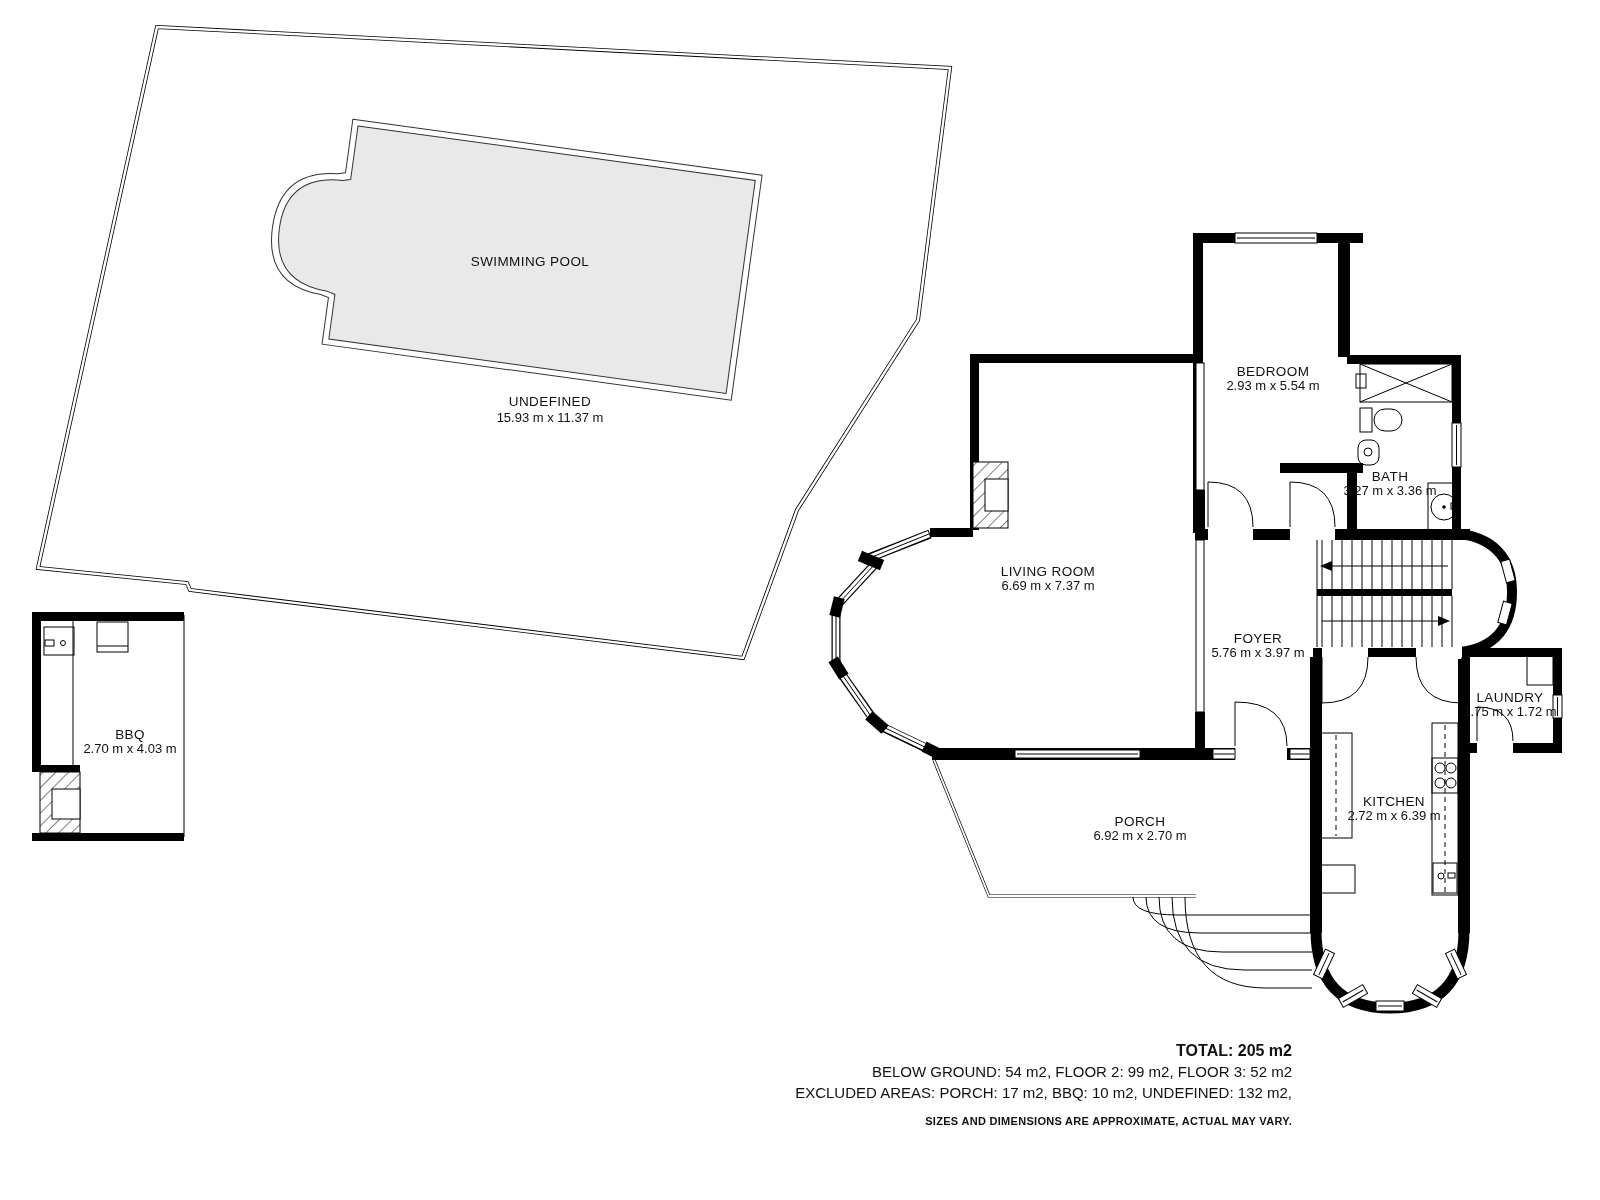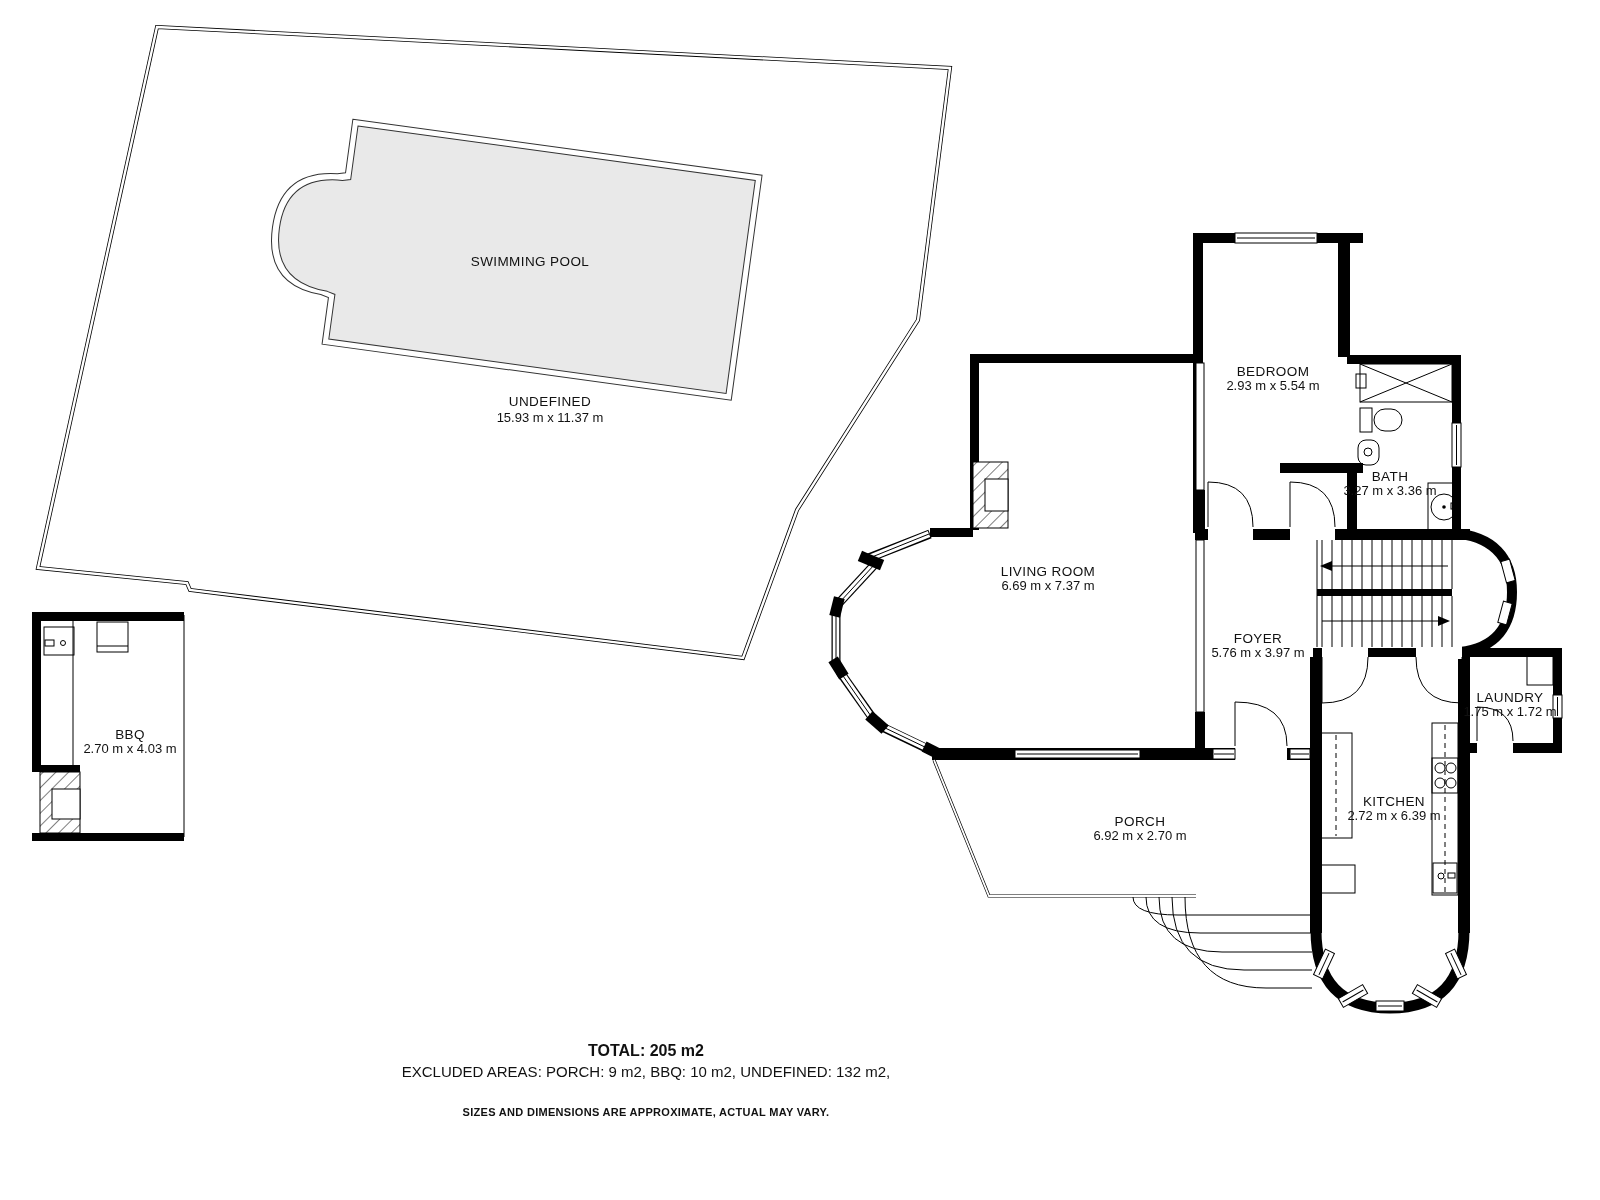--- a/index.html
+++ b/index.html
@@ -13,24 +13,24 @@
   .wall{fill:#000;stroke:none;}
   .bnd-outer{fill:none;stroke:#000;stroke-width:4;stroke-linejoin:miter;}
   .bnd-inner{fill:none;stroke:#fff;stroke-width:2.4;stroke-linejoin:miter;}
   .dbl-outer{fill:none;stroke:#000;stroke-width:3.2;}
   .dbl-inner{fill:none;stroke:#fff;stroke-width:1.8;}
   .wseg-o{fill:none;stroke:#000;stroke-width:9;stroke-linecap:butt;}
   .wseg-w{fill:none;stroke:#fff;stroke-width:6.5;stroke-linecap:butt;}
   .wseg-c{fill:none;stroke:#000;stroke-width:1;}
   .blob{fill:none;stroke:#000;stroke-width:11;stroke-linecap:square;}
   .dash{fill:none;stroke:#000;stroke-width:1;stroke-dasharray:5 4;}
-  #footer{position:absolute;left:0;top:1040px;width:1292px;text-align:center;color:#111;}
+  #footer{position:absolute;left:0;top:1040px;width:1292px;text-align:right;color:#111;}
   #footer .total{font-size:16px;font-weight:bold;line-height:21px;}
   #footer .line{font-size:15px;line-height:21px;}
-  #footer .disc{font-size:11px;font-weight:bold;margin-top:24px;letter-spacing:.3px;}
+  #footer .disc{font-size:11px;font-weight:bold;margin-top:12px;letter-spacing:.3px;}
 </style>
 </head>
 <body>
 
 <svg id="plan" width="1600" height="1200" viewBox="0 0 1600 1200">
   <defs>
     <pattern id="diag" patternUnits="userSpaceOnUse" width="9" height="9" patternTransform="rotate(45)">
       <rect width="9" height="9" fill="#fff"></rect>
       <line x1="0" y1="0" x2="0" y2="9" stroke="#000" stroke-width="1"></line>
     </pattern>
@@ -276,15 +276,16 @@
     <text class="room-name" x="1394" y="806">KITCHEN</text>
     <text class="room-dims" x="1394" y="820">2.72 m x 6.39 m</text>
 
     <text class="room-name" x="1140" y="826">PORCH</text>
     <text class="room-dims" x="1140" y="840">6.92 m x 2.70 m</text>
   </g>
 </svg>
 
 <div id="footer">
   <div class="total">TOTAL: 205 m2</div>
-  <div class="line">EXCLUDED AREAS: PORCH: 9 m2, BBQ: 10 m2, UNDEFINED: 132 m2,</div>
+  <div class="line">BELOW GROUND: 54 m2, FLOOR 2: 99 m2, FLOOR 3: 52 m2</div>
+  <div class="line">EXCLUDED AREAS: PORCH: 17 m2, BBQ: 10 m2, UNDEFINED: 132 m2,</div>
   <div class="disc">SIZES AND DIMENSIONS ARE APPROXIMATE, ACTUAL MAY VARY.</div>
 </div>
 
 </body></html>

